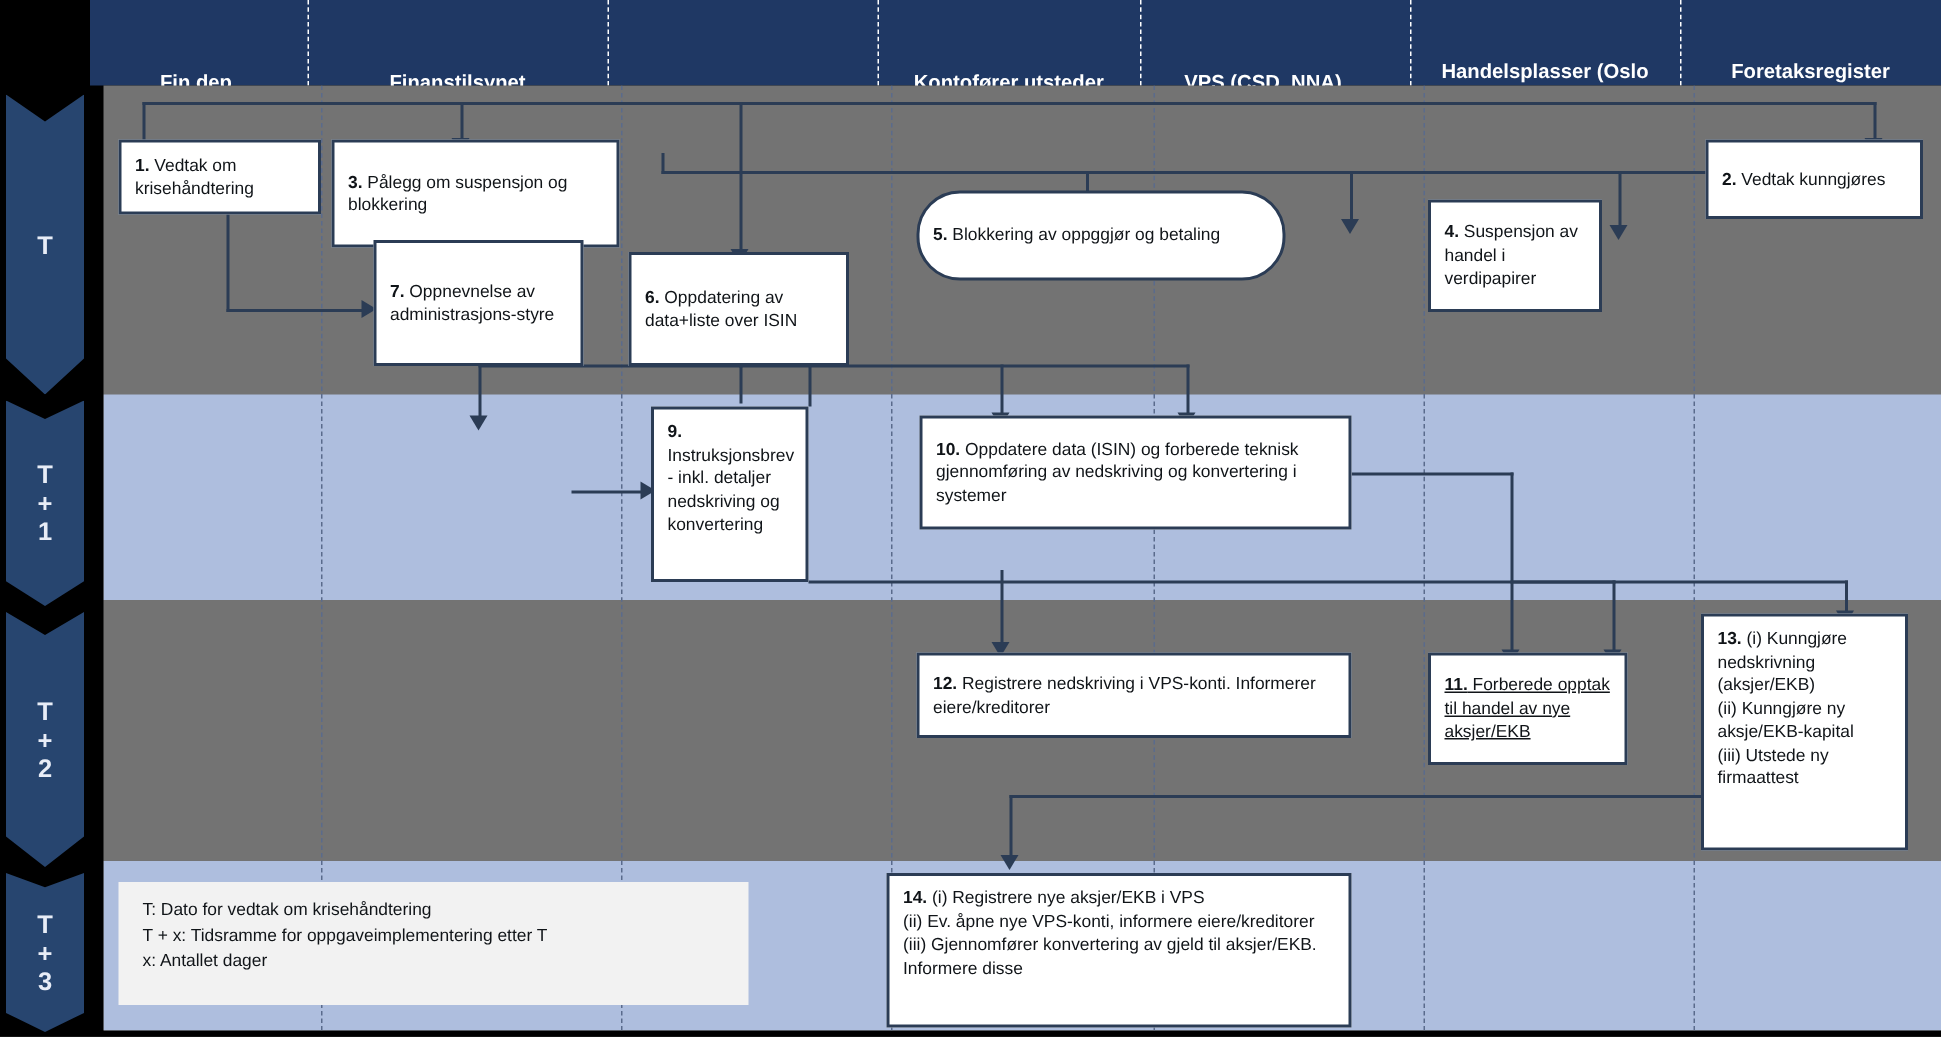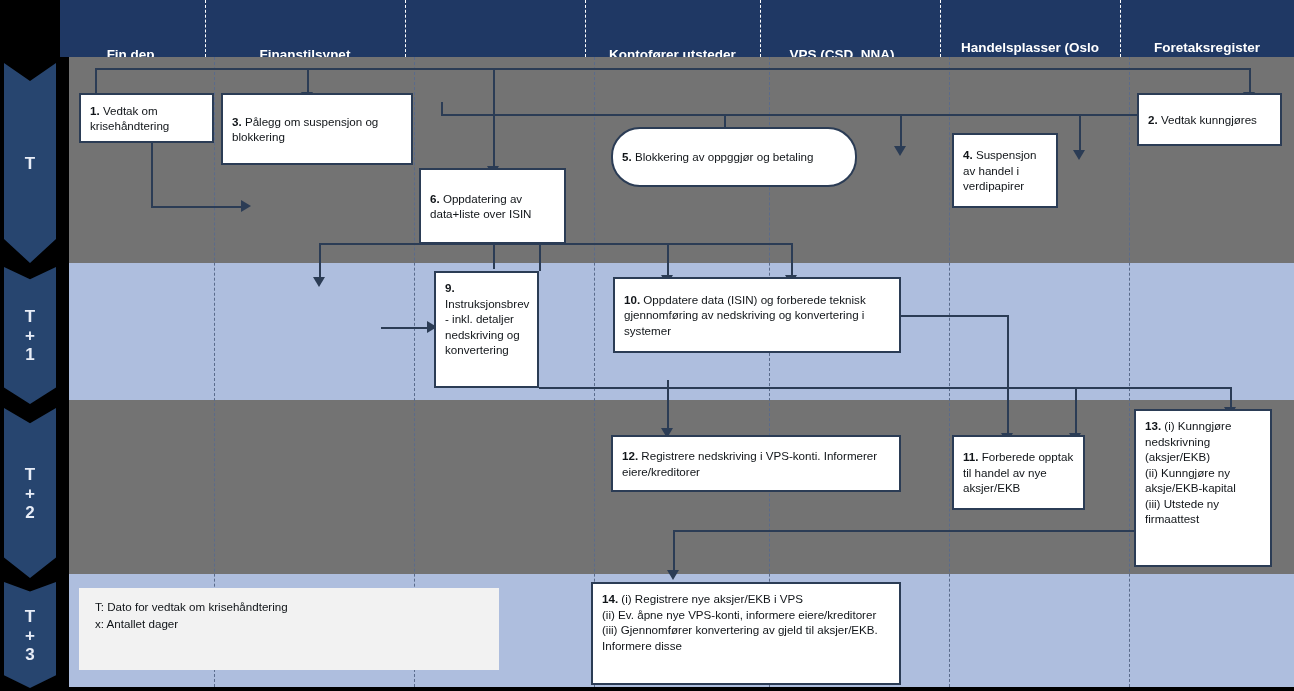--- a/index.html
+++ b/index.html
@@ -169,65 +169,69 @@
     <div class="ar down" style="left:598px;top:513px;"></div>
 
     <div class="box center" style="left:10px;top:36px;width:135px;height:50px;">
       <div><b>1.</b><span> Vedtak om krisehåndtering</span></div>
     </div>
 
     <div class="box center" style="left:152px;top:36px;width:192px;height:72px;justify-content:center;">
       <div><b>3.</b><span> Pålegg om  suspensjon og blokkering</span></div>
     </div>
 
+    <div class="box center" style="left:180px;top:103px;width:140px;height:84px;">
+      <div><b>7.</b><span> Oppnevnelse av administrasjons-styre</span></div>
+    </div>
 
     <div class="box center" style="left:350px;top:111px;width:147px;height:76px;">
       <div><b>6.</b><span> Oppdatering av data+liste over ISIN</span></div>
     </div>
 
     <div class="box center" style="left:542px;top:70px;width:246px;height:60px;border-radius:29px;">
       <div><b>5.</b><span> Blokkering av oppggjør og betaling</span></div>
     </div>
 
-    <div class="box center" style="left:883px;top:76px;width:106px;height:75px;">
+    <div class="box center" style="left:883px;top:76px;width:116px;height:75px;">
       <div><b>4.</b><span> Suspensjon av handel i verdipapirer</span></div>
     </div>
 
     <div class="box center" style="left:1068px;top:36px;width:145px;height:53px;">
       <div><b>2.</b><span> Vedtak kunngjøres</span></div>
     </div>
 
 
     <div class="box" style="left:365px;top:214px;width:105px;height:117px;">
       <div><b>9.</b><span> Instruksjonsbrev - inkl. detaljer nedskriving og konvertering</span></div>
     </div>
 
     <div class="box center" style="left:544px;top:220px;width:288px;height:76px;">
       <div><b>10.</b><span> Oppdatere data (ISIN) og forberede teknisk gjennomføring  av nedskriving og konvertering i systemer</span></div>
     </div>
 
     <div class="box center" style="left:542px;top:378px;width:290px;height:57px;">
       <div><b>12.</b><span> Registrere nedskriving i VPS-konti. Informerer eiere/kreditorer</span></div>
     </div>
 
-    <div class="box center" style="left:883px;top:378px;width:133px;height:75px;">
+    <div class="box center" style="left:883px;top:378px;width:133px;height:75px;text-decoration:underline;">
       <div><b>11.</b><span> Forberede opptak til handel av nye aksjer/EKB</span></div>
     </div>
 
     <div class="box" style="left:1065px;top:352px;width:138px;height:158px;">
       <div style="white-space:pre-line;"><b>13.</b><span> (i) Kunngjøre nedskrivning (aksjer/EKB)
 (ii) Kunngjøre ny aksje/EKB-kapital
 (iii) Utstede ny firmaattest</span></div>
     </div>
 
     <div class="box" style="left:522px;top:525px;width:310px;height:103px;">
       <div style="white-space:pre-line;"><b>14.</b><span> (i) Registrere nye aksjer/EKB i VPS
 (ii) Ev. åpne nye VPS-konti, informere eiere/kreditorer
 (iii) Gjennomfører konvertering  av gjeld til aksjer/EKB. Informere disse</span></div>
     </div>
 
     <div class="legend" style="left:10px;top:531px;width:420px;height:82px;">
       <div>T: Dato for vedtak om krisehåndtering</div>
+      <div>T + x: Tidsramme for oppgaveimplementering  etter T</div>
       <div>x: Antallet dager</div>
     </div>
 
   </div>
 </div>
 
 </body></html>

